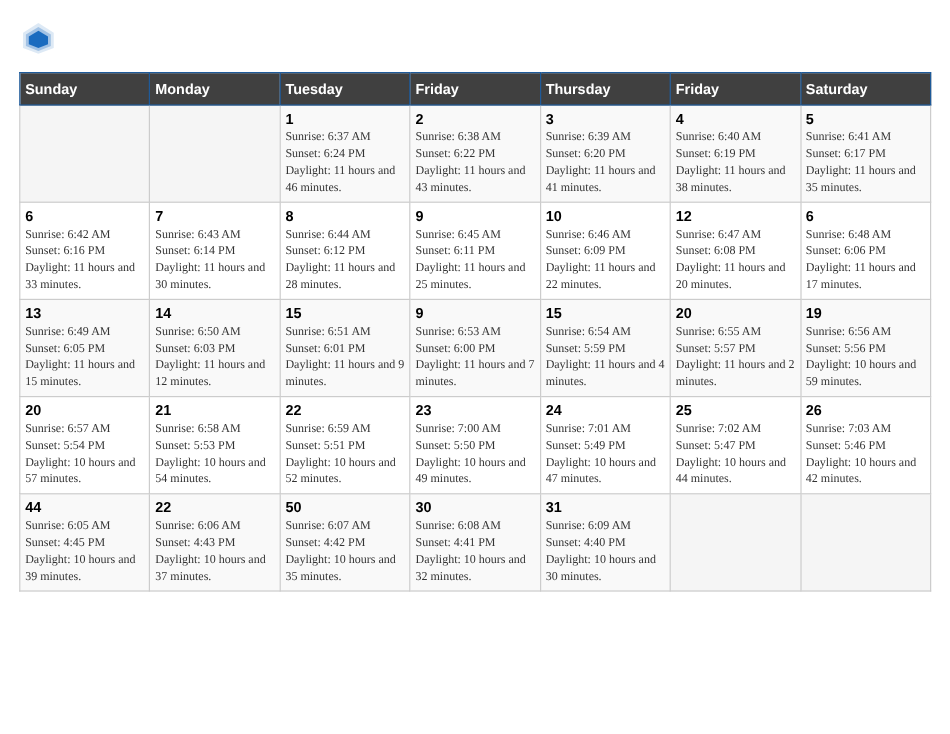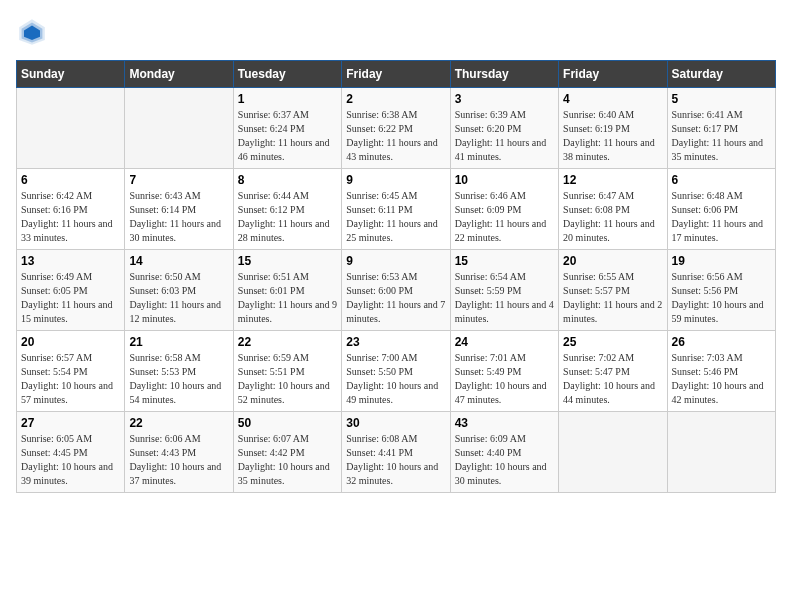--- a/index.html
+++ b/index.html
@@ -220,36 +220,36 @@
           <span class="day-num">25</span>
           <div class="day-info">Sunrise: 7:02 AM<br>Sunset: 5:47 PM<br>Daylight: 10 hours and 44 minutes.</div>
         </td>
         <td>
           <span class="day-num">26</span>
           <div class="day-info">Sunrise: 7:03 AM<br>Sunset: 5:46 PM<br>Daylight: 10 hours and 42 minutes.</div>
         </td>
       </tr>
       <tr>
         <td>
-          <span class="day-num">27</span>
+          <span class="day-num">44</span>
           <div class="day-info">Sunrise: 6:05 AM<br>Sunset: 4:45 PM<br>Daylight: 10 hours and 39 minutes.</div>
         </td>
         <td>
           <span class="day-num">22</span>
           <div class="day-info">Sunrise: 6:06 AM<br>Sunset: 4:43 PM<br>Daylight: 10 hours and 37 minutes.</div>
         </td>
         <td>
           <span class="day-num">50</span>
           <div class="day-info">Sunrise: 6:07 AM<br>Sunset: 4:42 PM<br>Daylight: 10 hours and 35 minutes.</div>
         </td>
         <td>
           <span class="day-num">30</span>
           <div class="day-info">Sunrise: 6:08 AM<br>Sunset: 4:41 PM<br>Daylight: 10 hours and 32 minutes.</div>
         </td>
         <td>
-          <span class="day-num">43</span>
+          <span class="day-num">31</span>
           <div class="day-info">Sunrise: 6:09 AM<br>Sunset: 4:40 PM<br>Daylight: 10 hours and 30 minutes.</div>
         </td>
         <td class="empty"></td>
         <td class="empty"></td>
       </tr>
     </tbody>
 </table>
 
 </body></html>

